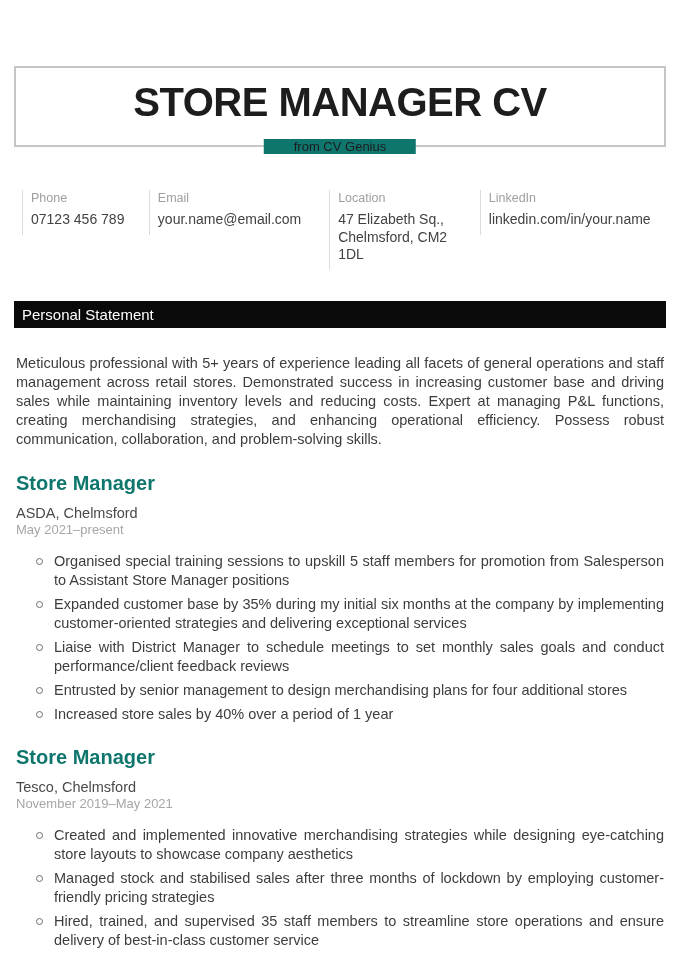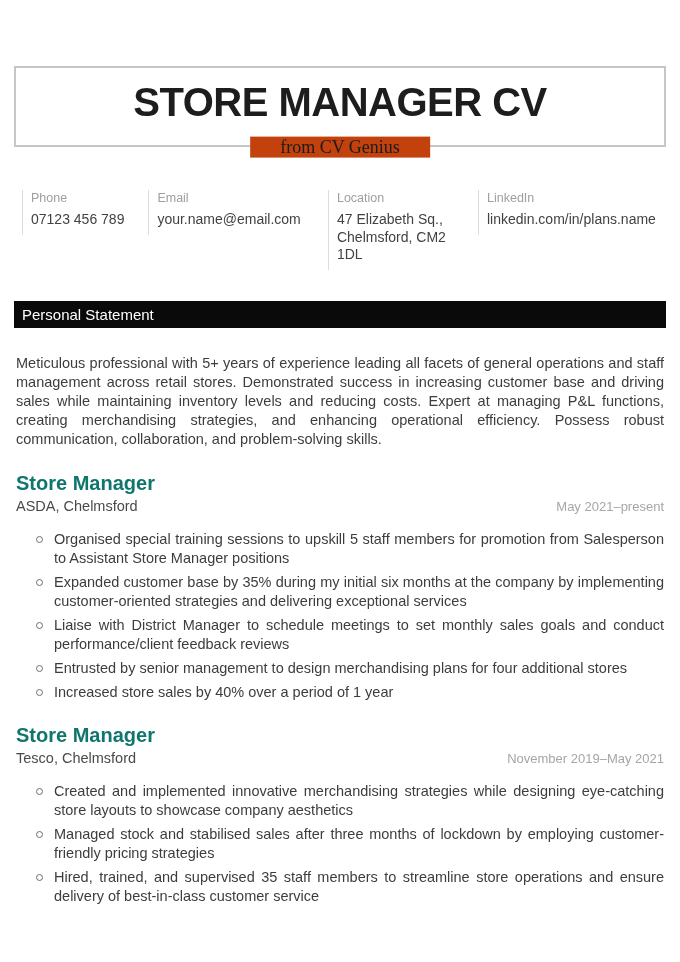--- a/index.html
+++ b/index.html
@@ -34,26 +34,25 @@
     letter-spacing: -0.5px;
     color: #1d1d1d;
     margin-top: -8px;
     white-space: nowrap;
   }
   .subtitle {
     position: absolute;
     left: 50%;
     bottom: 0;
     transform: translate(-50%, 60%);
-    background: #c2410c;
+    background: #0f766e;
     padding: 0 30px;
-    font-size: 18px;
+    font-size: 13px;
     color: #1c1c1c;
     white-space: nowrap;
-    font-family: Liberation Serif, serif;
   }
 
   
   .contact {
     margin: 43px 16px 0 22px;
     display: flex;
     align-items: flex-start;
   }
   .contact-col {
     border-left: 1px solid #dcdcdc;
@@ -101,24 +100,25 @@
   
   .job { margin: 26px 16px 0 16px; }
   .job.second { margin-top: 25px; }
   .job-title {
     font-size: 20px;
     font-weight: 700;
     color: #0f766e;
     line-height: 17px;
   }
   .job-meta {
-    margin-top: 6px;
+    margin-top: 13px;
     display: flex;
     justify-content: space-between;
     align-items: baseline;
+    flex-direction: column;
   }
   .job-company {
     font-size: 14.5px;
     color: #4a4a4a;
     line-height: 17px;
   }
   .job-dates {
     font-size: 13px;
     color: #a6a6a6;
   }
@@ -164,21 +164,21 @@
     <div class="contact-col c2">
       <div class="contact-label">Email</div>
       <div class="contact-value">your.name@email.com</div>
     </div>
     <div class="contact-col c3">
       <div class="contact-label">Location</div>
       <div class="contact-value">47 Elizabeth Sq., Chelmsford, CM2 1DL</div>
     </div>
     <div class="contact-col c4">
       <div class="contact-label">LinkedIn</div>
-      <div class="contact-value">linkedin.com/in/plans.name</div>
+      <div class="contact-value">linkedin.com/in/your.name</div>
     </div>
   </section>
 
   <div class="section-bar personal">
     <span>Personal Statement</span>
   </div>
   <p class="statement">Meticulous professional with 5+ years of experience leading all facets of general operations and staff management across retail stores. Demonstrated success in increasing customer base and driving sales while maintaining inventory levels and reducing costs. Expert at managing P&amp;L functions, creating merchandising strategies, and enhancing operational efficiency. Possess robust communication, collaboration, and problem-solving skills.</p>
 
 
   <section class="job">

